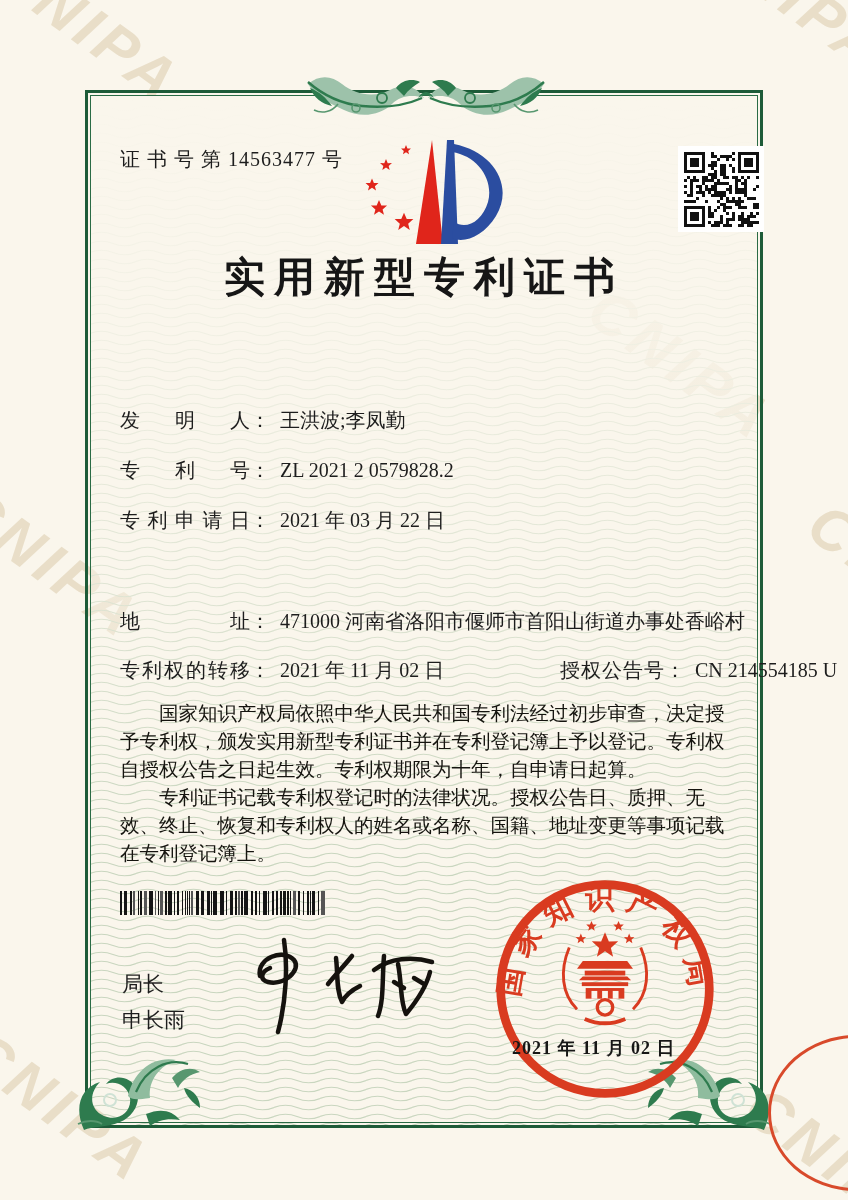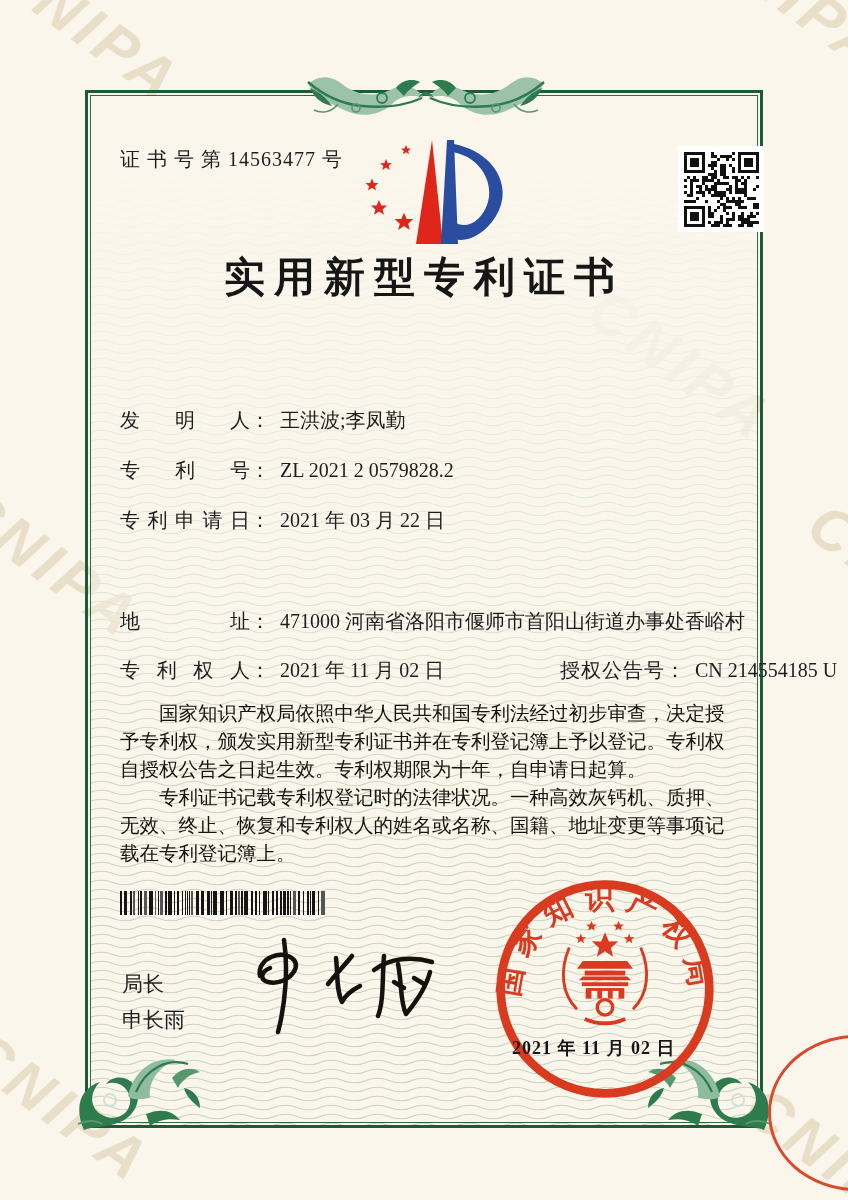--- a/index.html
+++ b/index.html
@@ -348,29 +348,29 @@
     <div class="field-row" style="top:457px;">
       <span class="flabel">专利号</span><span>：</span><span class="fvalue">ZL 2021 2 0579828.2</span>
     </div>
     <div class="field-row" style="top:507px;">
       <span class="flabel">专利申请日</span><span>：</span><span class="fvalue">2021 年 03 月 22 日</span>
     </div>
     <div class="field-row" style="top:608px;">
       <span class="flabel">地址</span><span>：</span><span class="fvalue">471000 河南省洛阳市偃师市首阳山街道办事处香峪村</span>
     </div>
     <div class="field-row" style="top:657px;">
-      <span class="flabel">专利权人</span><span>：</span><span class="fvalue">2021 年 11 月 02 日</span>
+      <span class="flabel">专利权的转移</span><span>：</span><span class="fvalue">2021 年 11 月 02 日</span>
       <span class="grant-pair">
         <span class="glabel">授权公告号</span><span>：</span><span class="fvalue">CN 214554185 U</span>
       </span>
     </div>
 
     <div class="body-text">
       <p>国家知识产权局依照中华人民共和国专利法经过初步审查，决定授予专利权，颁发实用新型专利证书并在专利登记簿上予以登记。专利权自授权公告之日起生效。专利权期限为十年，自申请日起算。</p>
-      <p>专利证书记载专利权登记时的法律状况。一种高效灰钙机、质押、无效、终止、恢复和专利权人的姓名或名称、国籍、地址变更等事项记载在专利登记簿上。</p>
+      <p>专利证书记载专利权登记时的法律状况。授权公告日、质押、无效、终止、恢复和专利权人的姓名或名称、国籍、地址变更等事项记载在专利登记簿上。</p>
     </div>
 
     <div class="barcode-wrap">
       <svg id="barcode" width="212" height="24" viewBox="0 0 212 24">
           <rect x="0" y="0" width="2" height="24" fill="#151515"></rect>
           <rect x="4" y="0" width="3" height="24" fill="#151515"></rect>
           <rect x="10" y="0" width="2" height="24" fill="#151515"></rect>
           <rect x="13" y="0" width="2" height="24" fill="#555"></rect>
           <rect x="18" y="0" width="1" height="24" fill="#151515"></rect>
           <rect x="20" y="0" width="2" height="24" fill="#151515"></rect>

